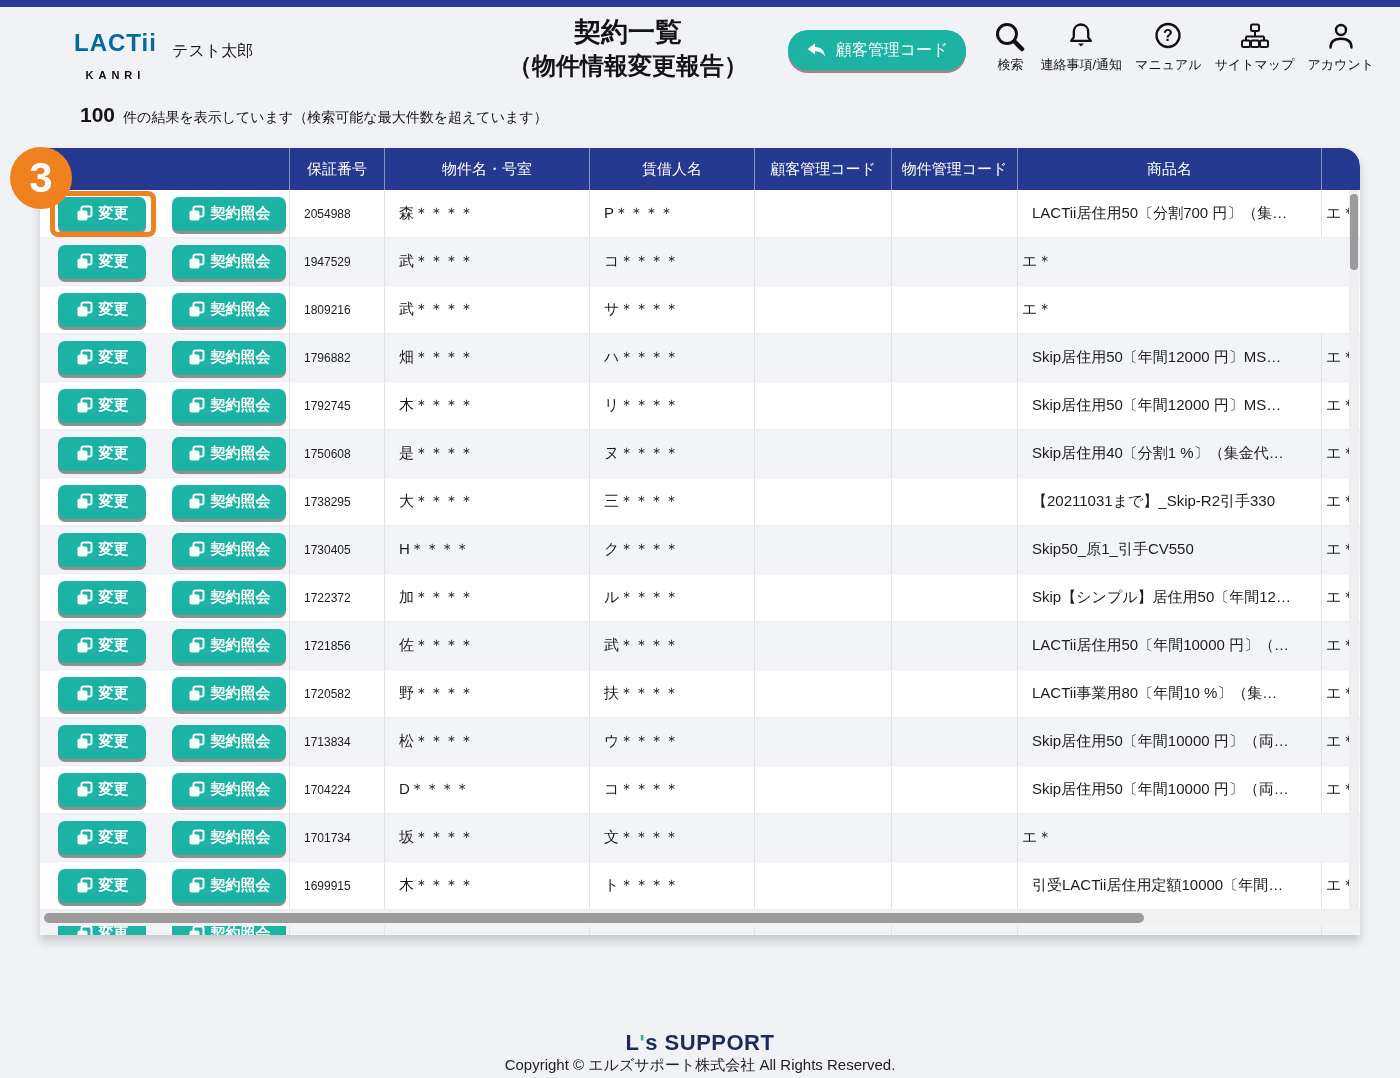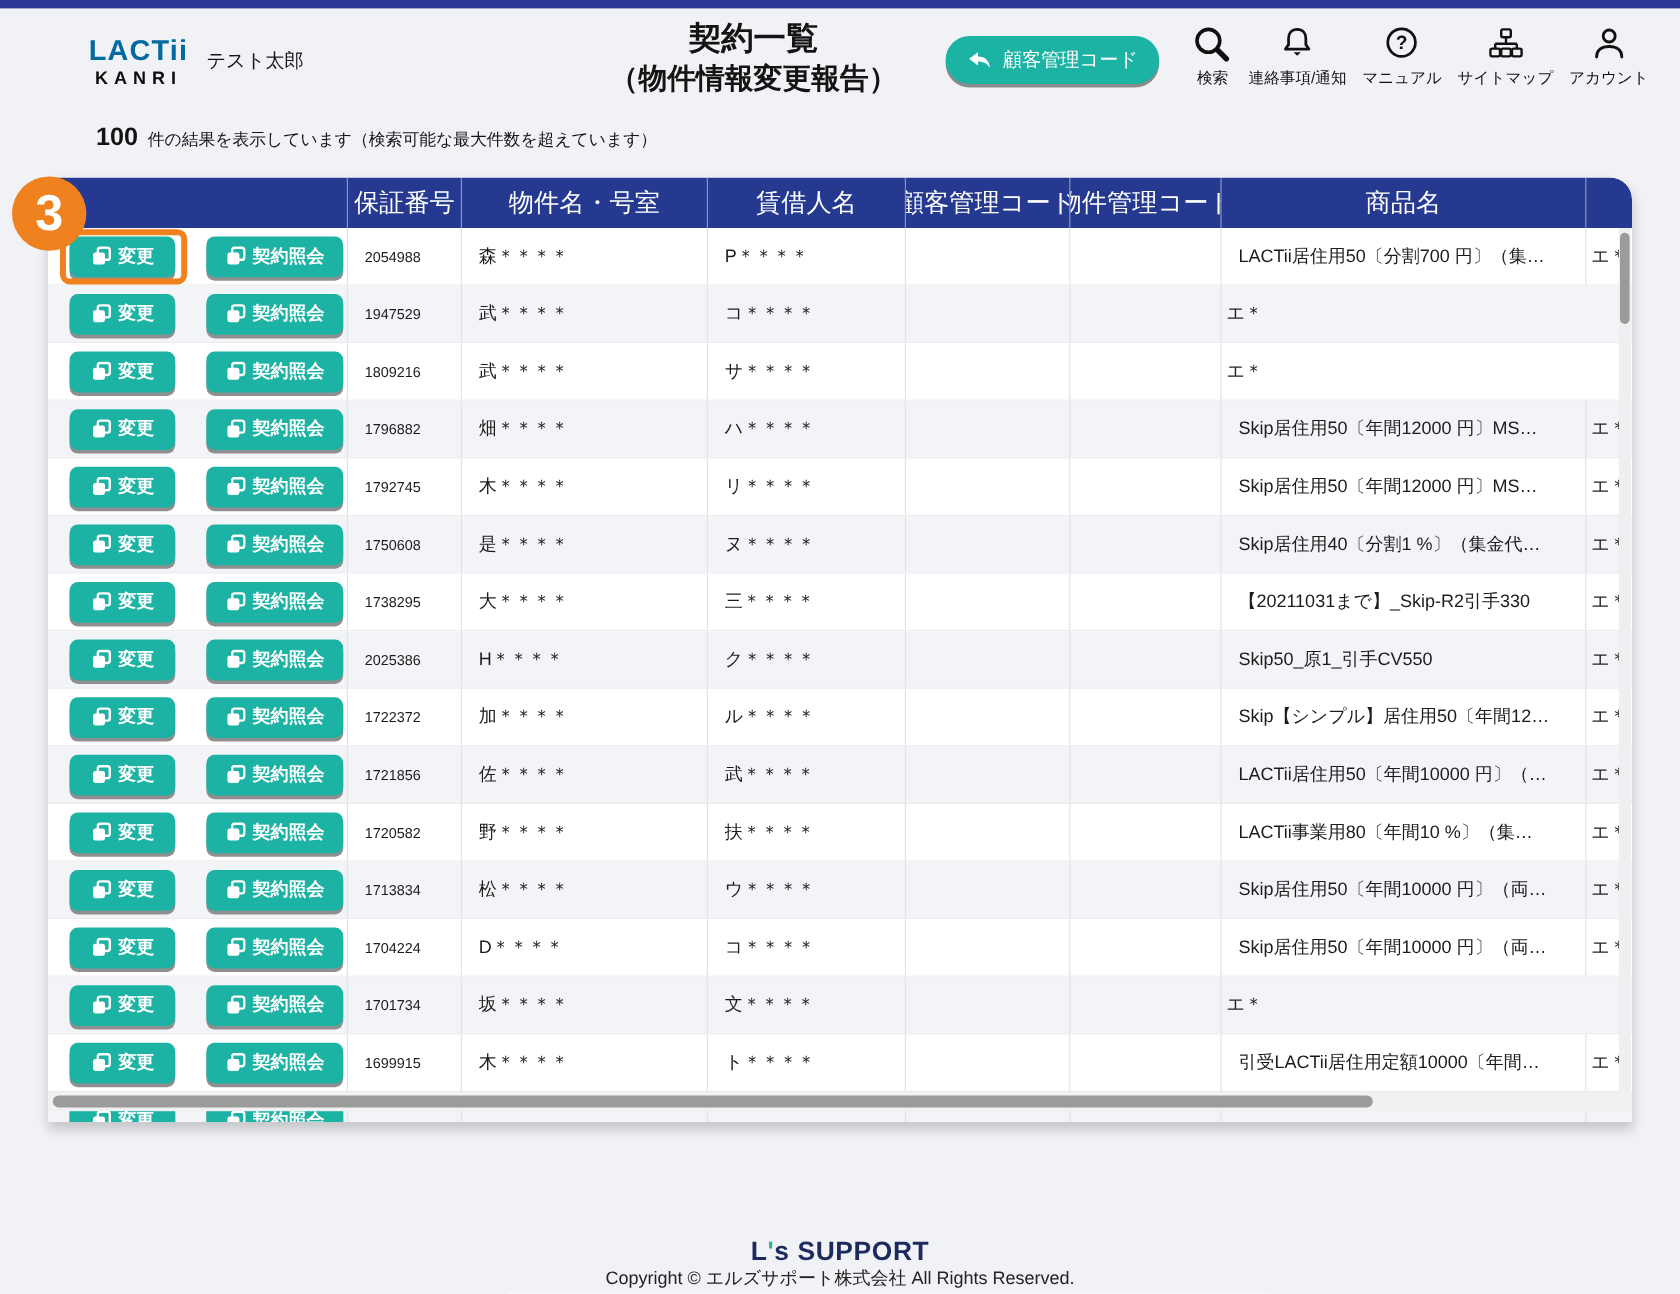--- a/index.html
+++ b/index.html
@@ -10,21 +10,21 @@
     font-family: "Liberation Sans", "DejaVu Sans", sans-serif;
     color: #141414;
     overflow: hidden;
   }
   .top-strip { height:7px; background:#2c3897; }
 
   
   .app-header { position:relative; height:86px; }
   .logo { position:absolute; left:74px; top:24px; text-align:center; }
   .logo-brand { font-size:24px; font-weight:bold; letter-spacing:1px; color:#0369a1; line-height:1; }
-  .logo-sub { font-size:15px; font-weight:bold; letter-spacing:5px; color:#0d0d0d; margin-top:2px; }
+  .logo-sub { font-size:11px; font-weight:bold; letter-spacing:5px; color:#0d0d0d; margin-top:14px; }
   .user-name { position:absolute; left:172px; top:34px; font-size:16px; }
   .page-title { position:absolute; left:628px; top:8px; transform:translateX(-50%); text-align:center; font-weight:bold; white-space:nowrap; }
   .page-title .l1 { font-size:27px; line-height:1.3; }
   .page-title .l2 { font-size:24px; line-height:1.3; }
   .back-button {
     position:absolute; left:788px; top:23px; width:178px; height:40px;
     background:#1db3a4; border:none; border-radius:21px; color:#fff;
     font-size:16px; font-family:inherit; display:flex; align-items:center; justify-content:center; gap:9px;
     box-shadow:0 3px 0 #8b8b8b; cursor:pointer;
   }
@@ -44,21 +44,21 @@
     box-shadow:0 6px 10px rgba(0,0,0,.18);
     overflow:hidden;
   }
   .thead, .tr {
     display:grid;
     grid-template-columns:250px 95px 205px 165px 137px 126px 304px 38px;
   }
   .thead { height:42px; background:#24398f; border-top-right-radius:18px; }
   .th {
     display:flex; align-items:center; justify-content:center;
-    color:#fff; font-size:21px; border-right:1px solid rgba(255,255,255,.45);
+    color:#fff; font-size:15px; border-right:1px solid rgba(255,255,255,.45);
     white-space:nowrap; overflow:hidden;
   }
   .th:last-child { border-right:none; }
   .tr { height:48px; border-bottom:1px solid #ececef; background:#fff; }
   .tr:nth-child(even) { background:#f3f4f7; }
   .td {
     display:flex; align-items:center;
     font-size:15px; color:#1c1c1c;
     padding:0 6px 0 14px;
     border-right:1px solid #e2e3e7;
@@ -420,21 +420,21 @@
       <button class="btn btn-inquiry">
         <span style="display:flex;">
           <svg width="17" height="17" viewBox="0 0 17 17">
                 <rect x="5.5" y="1.5" width="10" height="10" rx="2" fill="none" stroke="#fff" stroke-width="2"></rect>
                 <rect x="1.5" y="5.5" width="10" height="10" rx="2" fill="#fff"></rect>
               </svg>
         </span>
         <span>契約照会</span>
       </button>
     </div>
-    <div class="td td-guarantee">2025386</div>
+    <div class="td td-guarantee">1730405</div>
     <div class="td">H＊＊＊＊</div>
     <div class="td">ク＊＊＊＊</div>
     <div class="td"></div>
     <div class="td"></div>
     <div class="td">Skip50_原1_引手CV550</div>
     <div class="td td-agency">エ＊</div>
   </div>
 
   <div class="tr">
     <div class="td td-actions">

